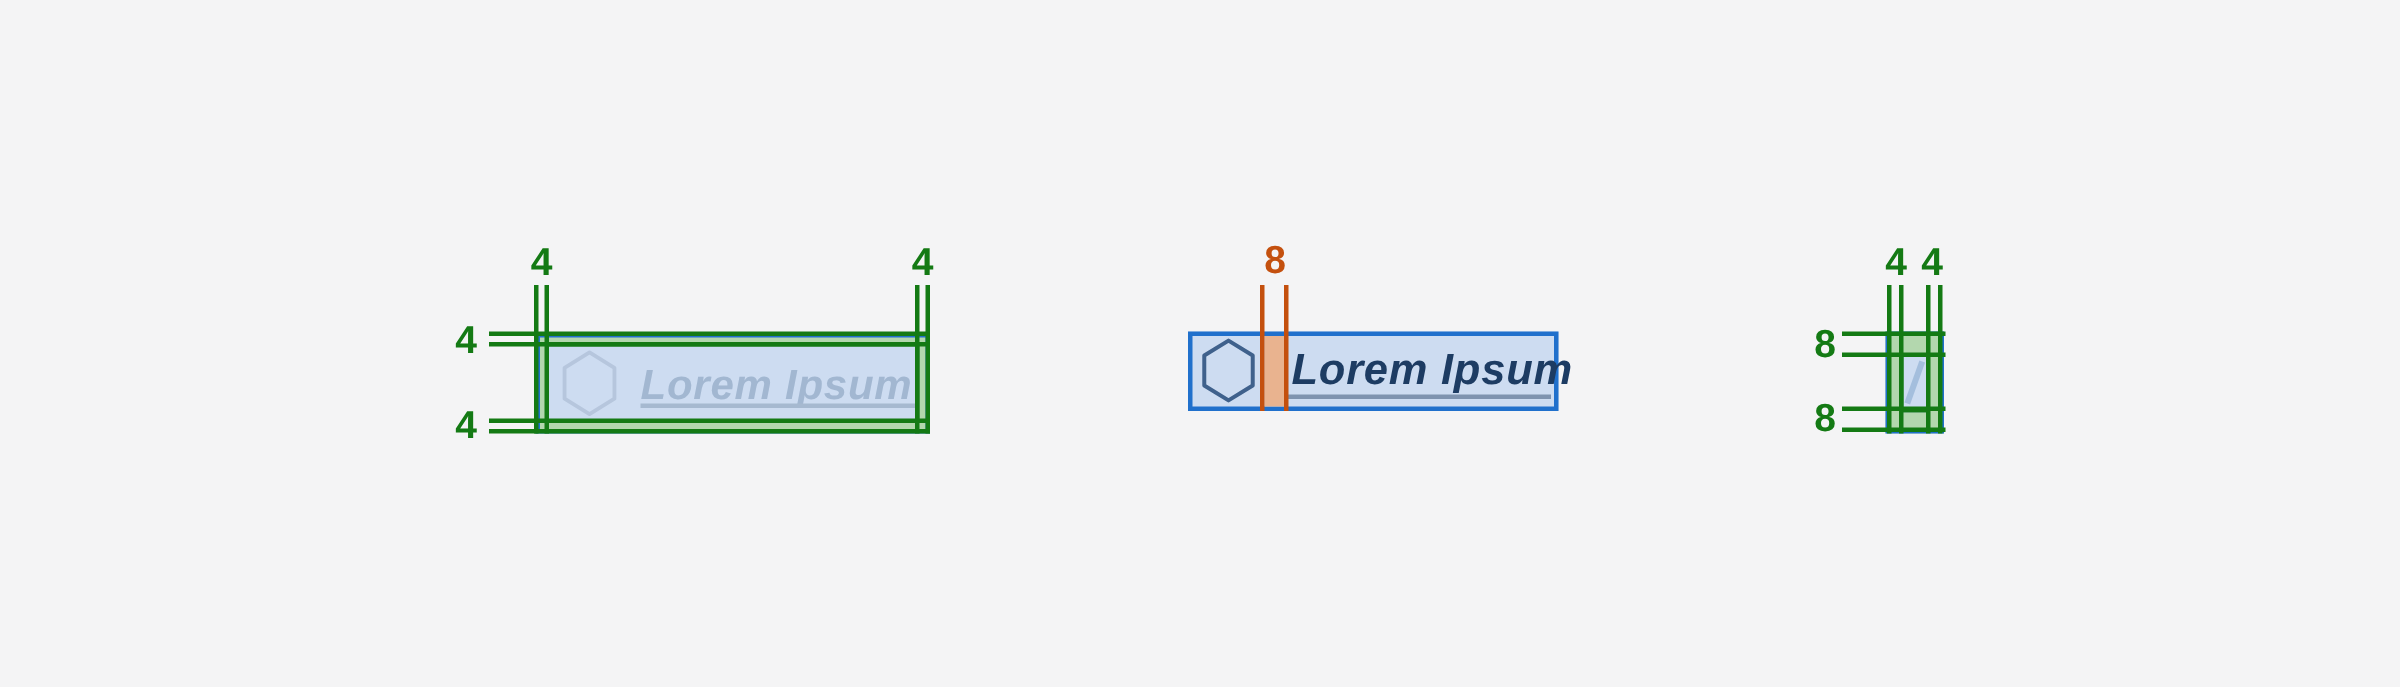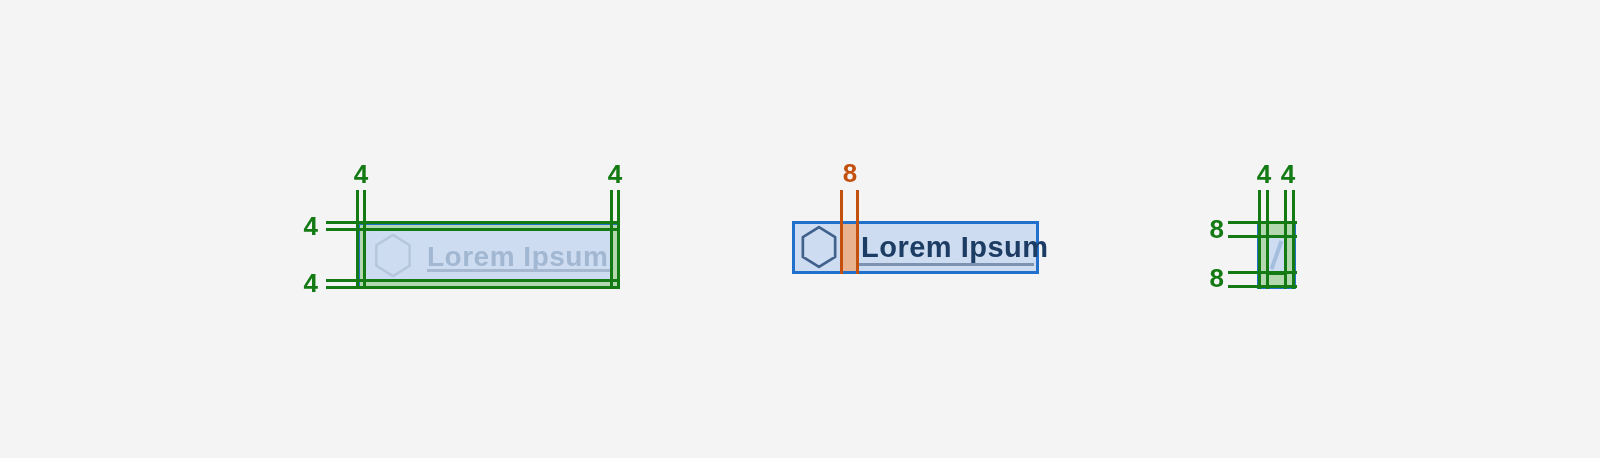--- a/index.html
+++ b/index.html
@@ -55,20 +55,21 @@
     color: var(--measure-green);
     text-align: center;
     width: 28px;
   }
   .dim-label.side { text-align: right; width: 32px; }
   .dim-label.orange { color: var(--measure-orange); }
   
   .component {
     position: absolute;
     border: 3px solid var(--component-border);
+    font-style: italic;
   }
   .component.padded { background: var(--padding-fill); }
   .component.plain  { background: var(--component-fill); }
   .content-box {
     position: absolute;
     left: 4px; top: 4px; right: 4px; bottom: 4px;
     border: 2px solid var(--measure-green);
     background: var(--component-fill);
   }
   .hex-svg { position: absolute; display: block; }

